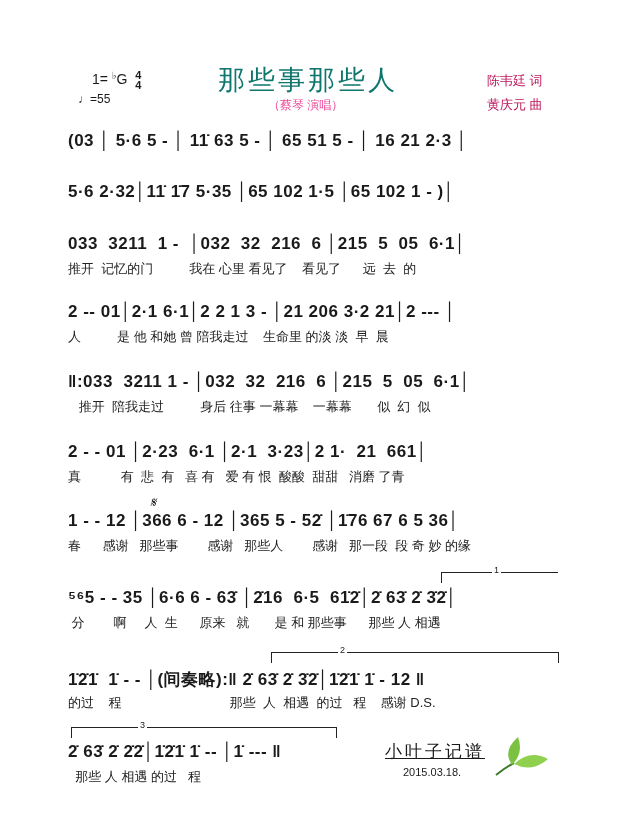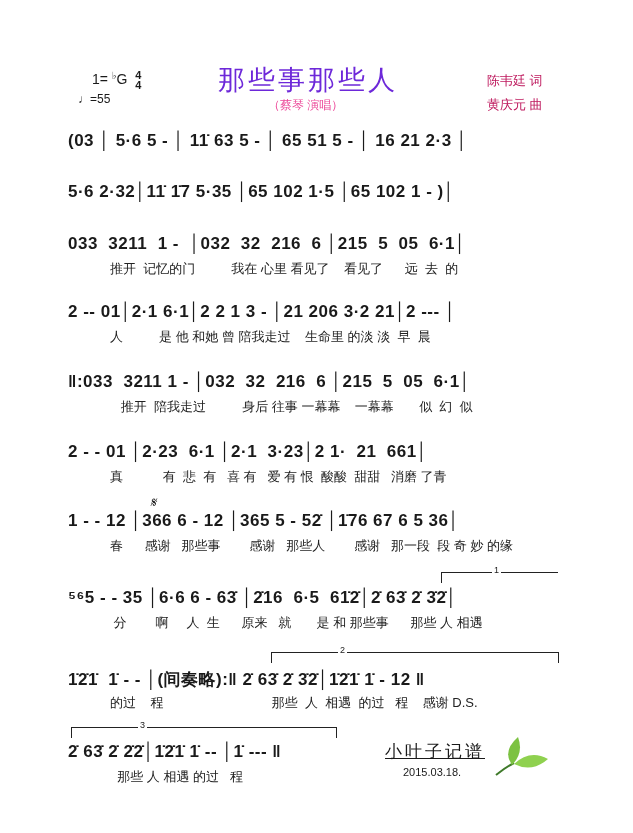--- a/index.html
+++ b/index.html
@@ -3,28 +3,28 @@
 <meta charset="utf-8">
 <style>
   html, body { margin: 0; padding: 0; background: #ffffff; }
   body { width: 633px; height: 833px; position: relative; overflow: hidden;
          font-family: "Liberation Sans", "DejaVu Sans", sans-serif; color: #1a1a1a; }
   .abs { position: absolute; }
   .key { left: 78px; top: 70px; font-size: 14px; margin-left: 14px; }
   .key .flat { font-size: 10px; vertical-align: 5px; }
   .timesig { display: inline-block; vertical-align: middle; text-align: center; line-height: 10px; font-size: 11px; font-weight: bold; margin-left: 4px; }
   .tempo { left: 78px; top: 92px; font-size: 12px; }
-  .title { left: 218px; top: 62px; font-size: 27px; color: #6d28d9; letter-spacing: 3px;
+  .title { left: 218px; top: 62px; font-size: 27px; color: #0f766e; letter-spacing: 3px;
            font-family: "DejaVu Serif", "Liberation Serif", serif; }
   .performer { left: 268px; top: 97px; font-size: 12px; color: #ec4899; }
   .credit { left: 487px; font-size: 13px; color: #be185d; }
   .row { position: absolute; left: 68px; width: 500px; height: 26px; }
   .notes { position: absolute; left: 0; top: 0; font-size: 17px; font-weight: bold; white-space: pre;
            font-family: "Liberation Sans", "DejaVu Sans", sans-serif; letter-spacing: 0.5px; }
-  .lyrics { position: absolute; left: 0; top: 26px; font-size: 13px; white-space: pre; color: #222; margin-left: 42px; }
+  .lyrics { position: absolute; left: 0; top: 26px; font-size: 13px; white-space: pre; color: #222; }
   .volta { position: absolute; border-top: 1px solid #222; height: 10px; }
   .volta.l { border-left: 1px solid #222; }
   .volta.r { border-right: 1px solid #222; }
   .volta span { position: absolute; top: -8px; font-size: 9px; background: #fff; padding: 0 2px; }
   .segno { left: 150px; top: 494px; font-size: 14px; font-style: italic; }
   .brand { left: 385px; top: 740px; font-size: 17px; letter-spacing: 3px;
            font-family: "DejaVu Serif", "Liberation Serif", serif; text-decoration: underline; }
   .date { left: 403px; top: 766px; font-size: 11px; }
   .leaf { left: 492px; top: 733px; width: 60px; height: 45px; }
 </style>

